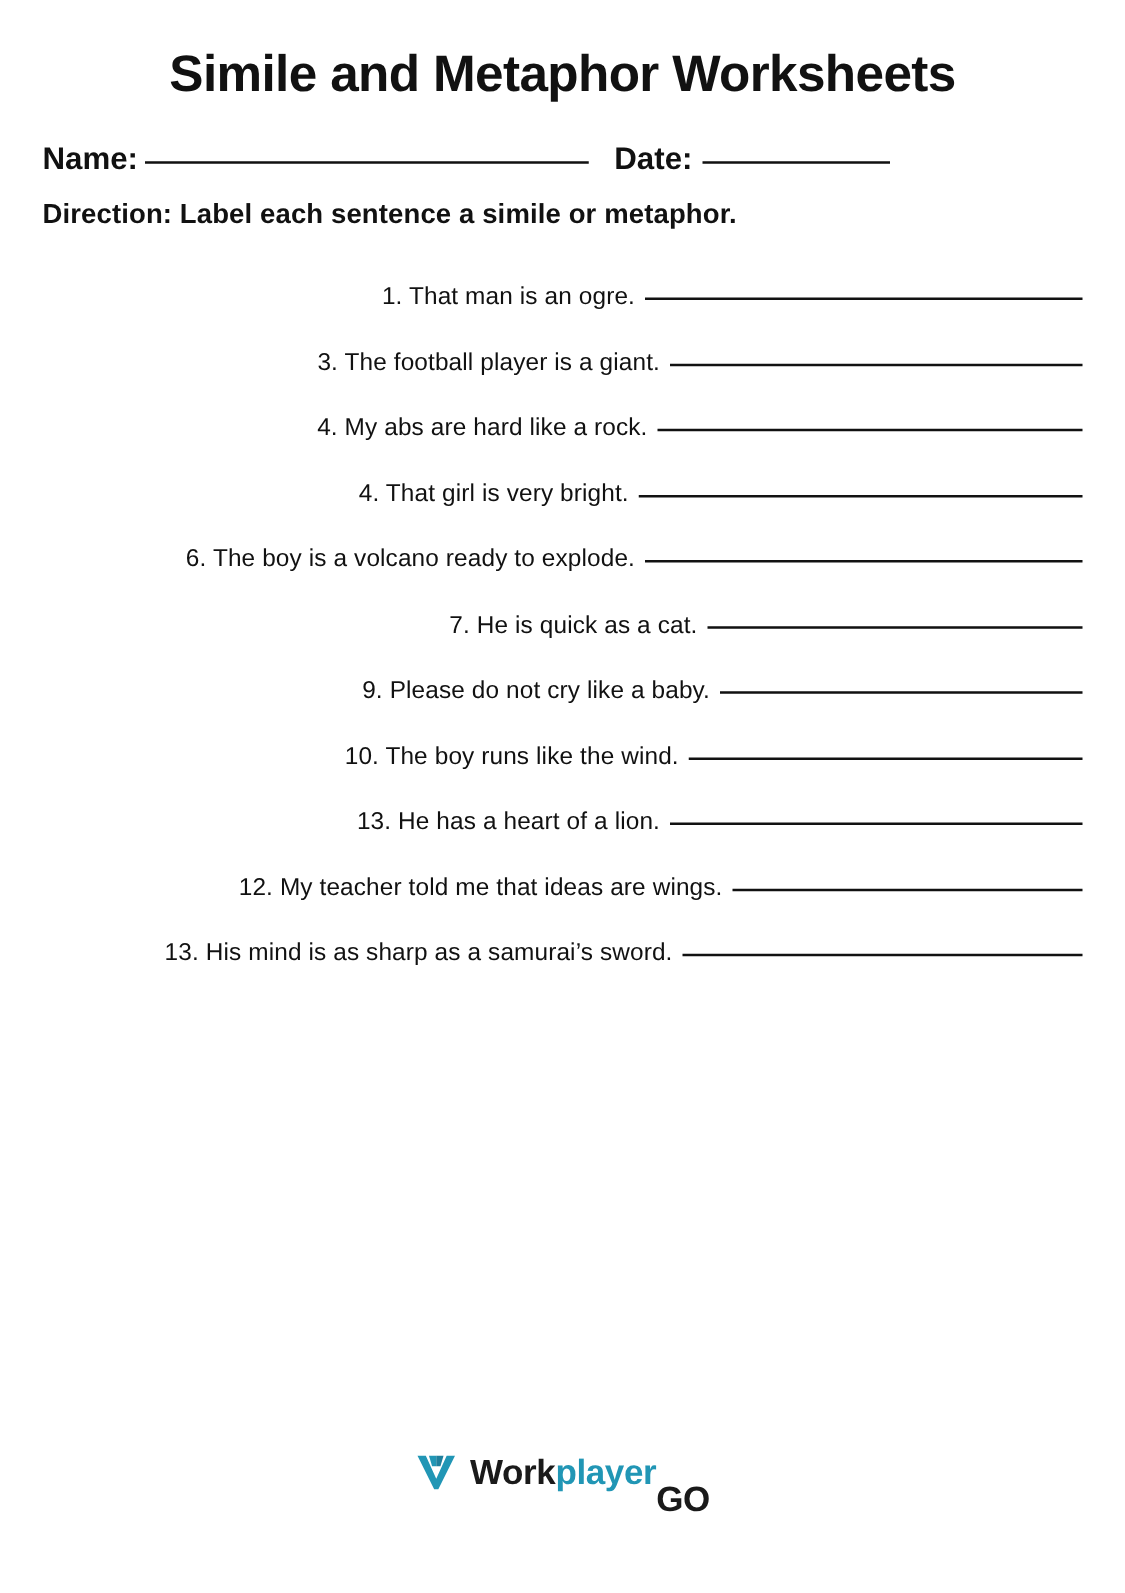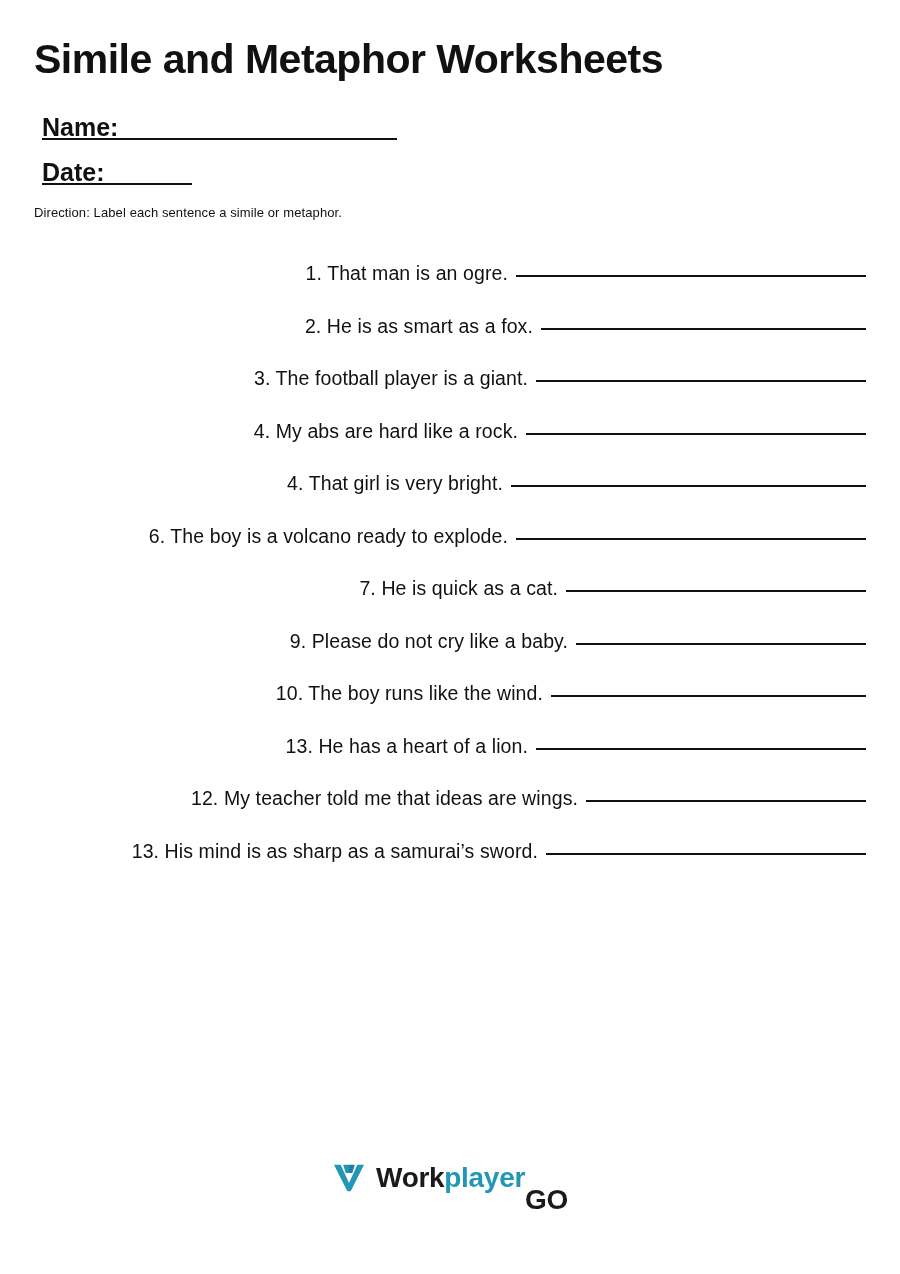--- a/index.html
+++ b/index.html
@@ -16,51 +16,51 @@
     overflow: hidden;
   }
   .page {
     width: 900px;
     height: 1274px;
     box-sizing: border-box;
     padding: 28px 34px 0 34px;
     position: relative;
   }
   .title {
+    text-align: center;
     font-size: 41px;
     font-weight: bold;
     letter-spacing: -0.5px;
     margin: 8px 0 0 0;
     line-height: 1.15;
   }
   .namedate {
     display: flex;
     align-items: baseline;
     margin-top: 30px;
     font-size: 25px;
     font-weight: bold;
     white-space: nowrap;
-    flex-direction: column;
   }
   .namedate .lbl { font-weight: bold; }
   .rule {
     display: inline-block;
     border-bottom: 2.5px solid #111;
     height: 0;
     position: relative;
     top: -4px;
   }
   .name-rule { width: 355px; margin: 0 6px 0 6px; }
   .date-rule { width: 150px; margin: 0 0 0 8px; }
   .spacer { flex: 0 0 14px; }
 
   .direction {
     margin-top: 16px;
-    font-size: 13px;
-    font-weight: normal;
+    font-size: 22px;
+    font-weight: bold;
     letter-spacing: 0.1px;
   }
 
   .items {
     margin-top: 44px;
     padding-left: 8px;
   }
   .item {
     font-size: 19.5px;
     line-height: 1.0;
@@ -122,24 +122,20 @@
   </div>
 
   <div class="direction">Direction: Label each sentence a simile or metaphor.</div>
 
   <div class="items" id="question-list">
       <div class="item">
         <span class="txt">1. That man is an ogre.</span>
         <span class="answer-rule" style="width: 350px;"></span>
       </div>
       <div class="item">
-        <span class="txt">2. He is as smart as a fox.</span>
-        <span class="answer-rule" style="width: 325px;"></span>
-      </div>
-      <div class="item">
         <span class="txt">3. The football player is a giant.</span>
         <span class="answer-rule" style="width: 330px;"></span>
       </div>
       <div class="item">
         <span class="txt">4. My abs are hard like a rock.</span>
         <span class="answer-rule" style="width: 340px;"></span>
       </div>
       <div class="item">
         <span class="txt">4. That girl is very bright.</span>
         <span class="answer-rule" style="width: 355px;"></span>

